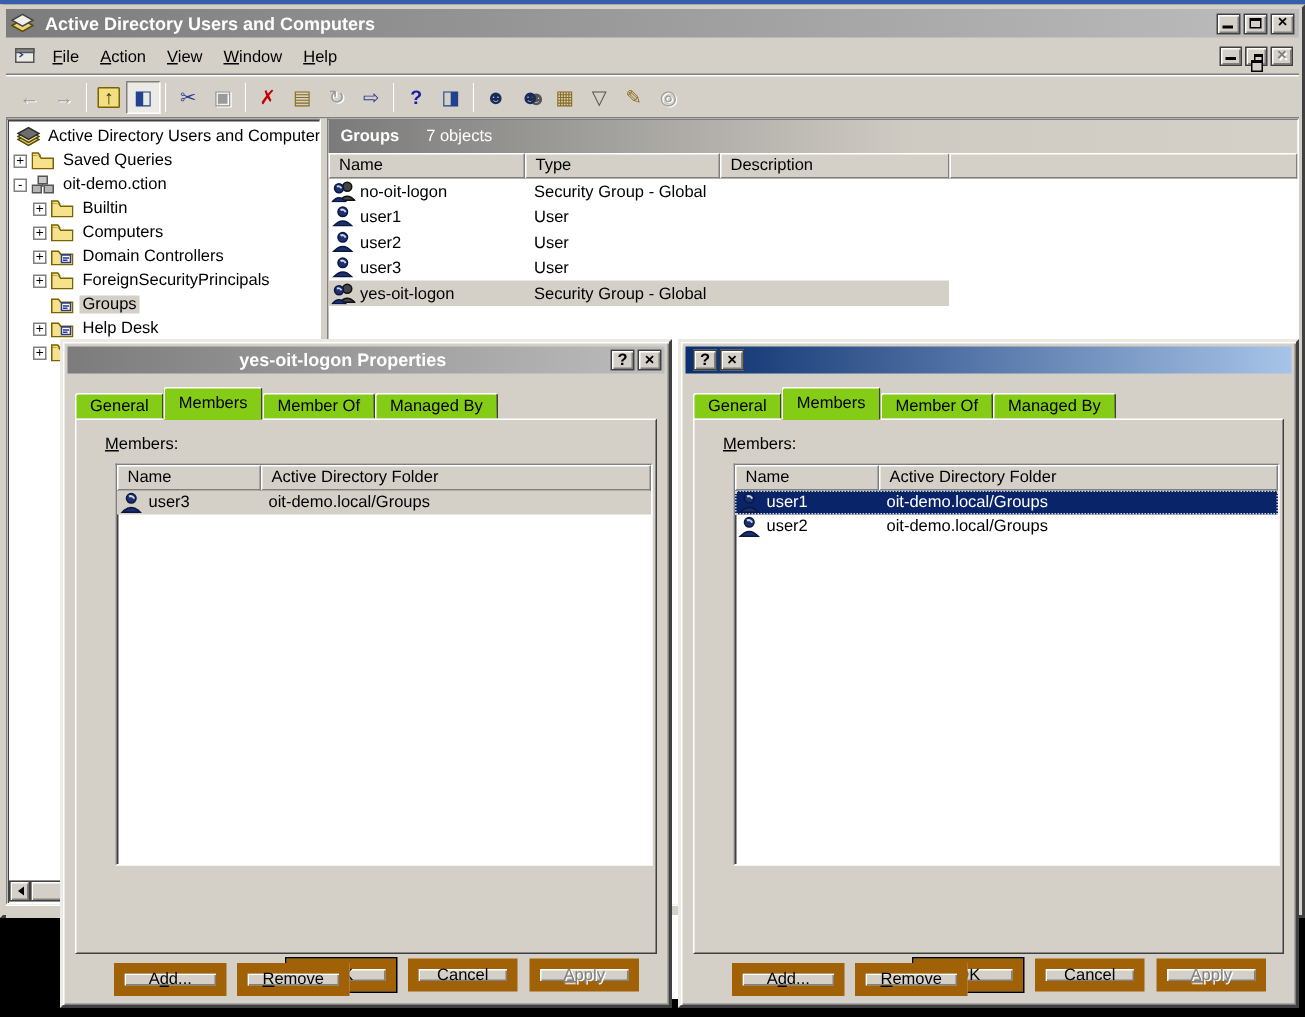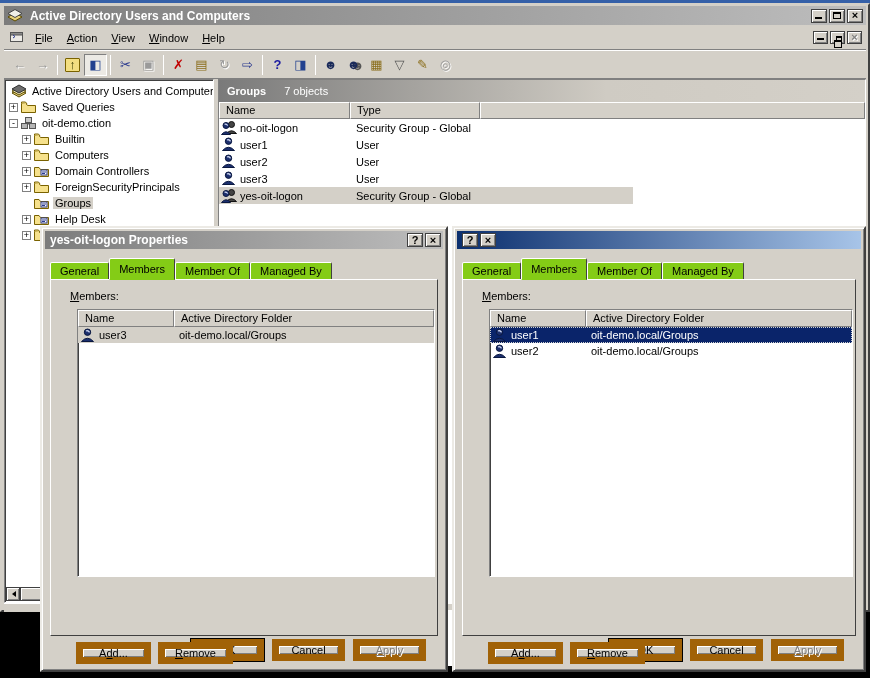--- a/index.html
+++ b/index.html
@@ -58,21 +58,21 @@
   .hseg{background:#D4D0C8;border:1px solid;border-color:#FFF #808080 #808080 #FFF;padding:1px 6px;overflow:hidden;white-space:nowrap;}
   .lrow{height:17px;display:grid;grid-template-columns:131px 130px 153px;align-items:center;position:relative;}
   .lrow.sel{background:linear-gradient(to right,#D4D0C8 0,#D4D0C8 414px,transparent 414px);}
   .lrow .c1{display:flex;align-items:center;padding-left:2px;white-space:nowrap;overflow:hidden;}
   .lrow .c2,.lrow .c3{padding-left:6px;white-space:nowrap;overflow:hidden;}
   .licon{width:16px;height:15px;margin-right:3px;flex:0 0 16px;}
   .bottom-frame{position:absolute;left:2px;top:598px;width:862px;height:9px;background:#D4D0C8;border-top:1px solid #FFF;}
   .gap-strip{position:absolute;left:448px;top:610px;width:4px;height:56px;background:#FFF;}
   
   .dialog{position:absolute;width:408px;height:446px;background:#D4D0C8;border:2px solid;border-color:#ECEAE5 #404040 #404040 #ECEAE5;box-shadow:inset 1px 1px 0 #FFF, inset -1px -1px 0 #808080;}
-  .dlg-title{position:absolute;left:3px;top:3px;right:3px;height:18px;display:flex;align-items:center;padding:0 2px 0 5px;}
+  .dlg-title{position:absolute;left:3px;top:3px;right:3px;height:18px;display:flex;align-items:center;padding:0 2px 0 5px;text-align:center;}
   .dlg-title.active{background:linear-gradient(to right,#0B2F6E,#A7C4E8);}
   .dlg-title.inactive{background:linear-gradient(to right,#7C7C7C,#BDBDBD);}
   .dlg-title .ttl{color:#FFF;font-weight:bold;font-size:12px;flex:1;white-space:nowrap;overflow:hidden;}
   .tabstrip{position:absolute;left:8px;top:30px;right:8px;height:22px;display:flex;align-items:flex-end;}
   .tab{height:18px;padding:2px 9px 0 9px;background:#84cc16;border:1px solid;border-color:#FFF #404040 transparent #FFF;border-radius:2px 2px 0 0;position:relative;z-index:1;white-space:nowrap;}
   .tab.active{height:22px;padding-top:4px;z-index:3;box-shadow:0 2px 0 #D4D0C8;}
   .tabpage{position:absolute;left:8px;top:51px;right:8px;height:357px;background:#D4D0C8;border:1px solid;border-color:#FFF #404040 #404040 #FFF;z-index:2;}
   .members-label{position:absolute;left:19px;top:10px;}
   .mlist{position:absolute;left:26px;top:29px;width:358px;height:268px;background:#FFF;border:1px solid;border-color:#808080 #FFF #FFF #808080;box-shadow:inset 1px 1px 0 #404040;overflow:hidden;}
   .mlh{height:17px;display:flex;}
@@ -306,20 +306,21 @@
       </div>
       <div class="splitter"></div>
       <div class="result-pane">
         <div class="banner">
           <span class="bt">Groups</span>
           <span>7 objects</span>
         </div>
         <div class="lheader" id="list-header">
             <span class="hseg" style="width: 131px;">Name</span>
             <span class="hseg" style="width: 130px;">Type</span>
+            <span class="hseg" style="width: 153px;">Description</span>
             <span class="hseg" style="flex: 1 1 0%;"></span>
           </div>
         <div id="list-rows">
             <div class="lrow">
               <span class="c1">
                 <span class="licon"><svg width="16" height="15" viewBox="0 0 16 15">
                     <circle cx="10.5" cy="4.5" r="3" fill="#444" stroke="#111"></circle>
                     <path d="M5.5 13.5 q5 -5.5 10 0 z" fill="#444" stroke="#111"></path>
                     <circle cx="5" cy="5.5" r="3" fill="#1c2f6e" stroke="#0a1840"></circle>
                     <path d="M3.6 4.4 a2.2 2.2 0 0 1 3 1.2" fill="none" stroke="#cdd6f0" stroke-width="1.2"></path>

